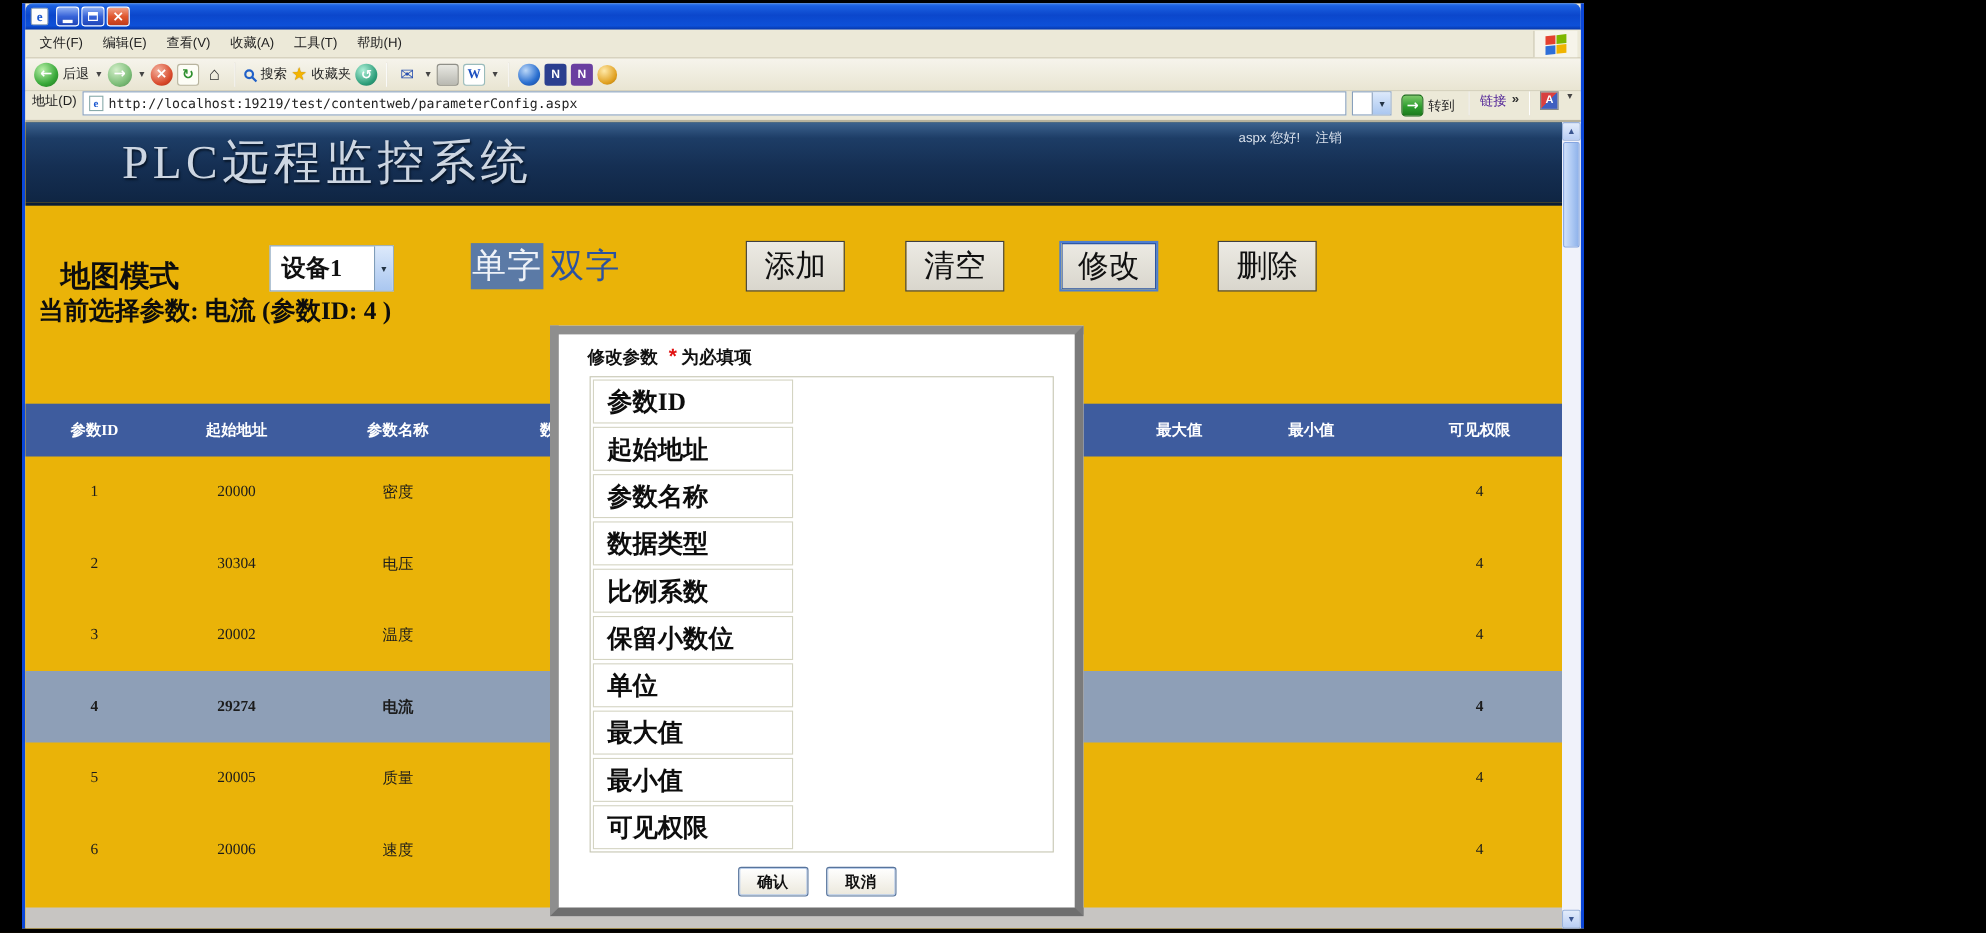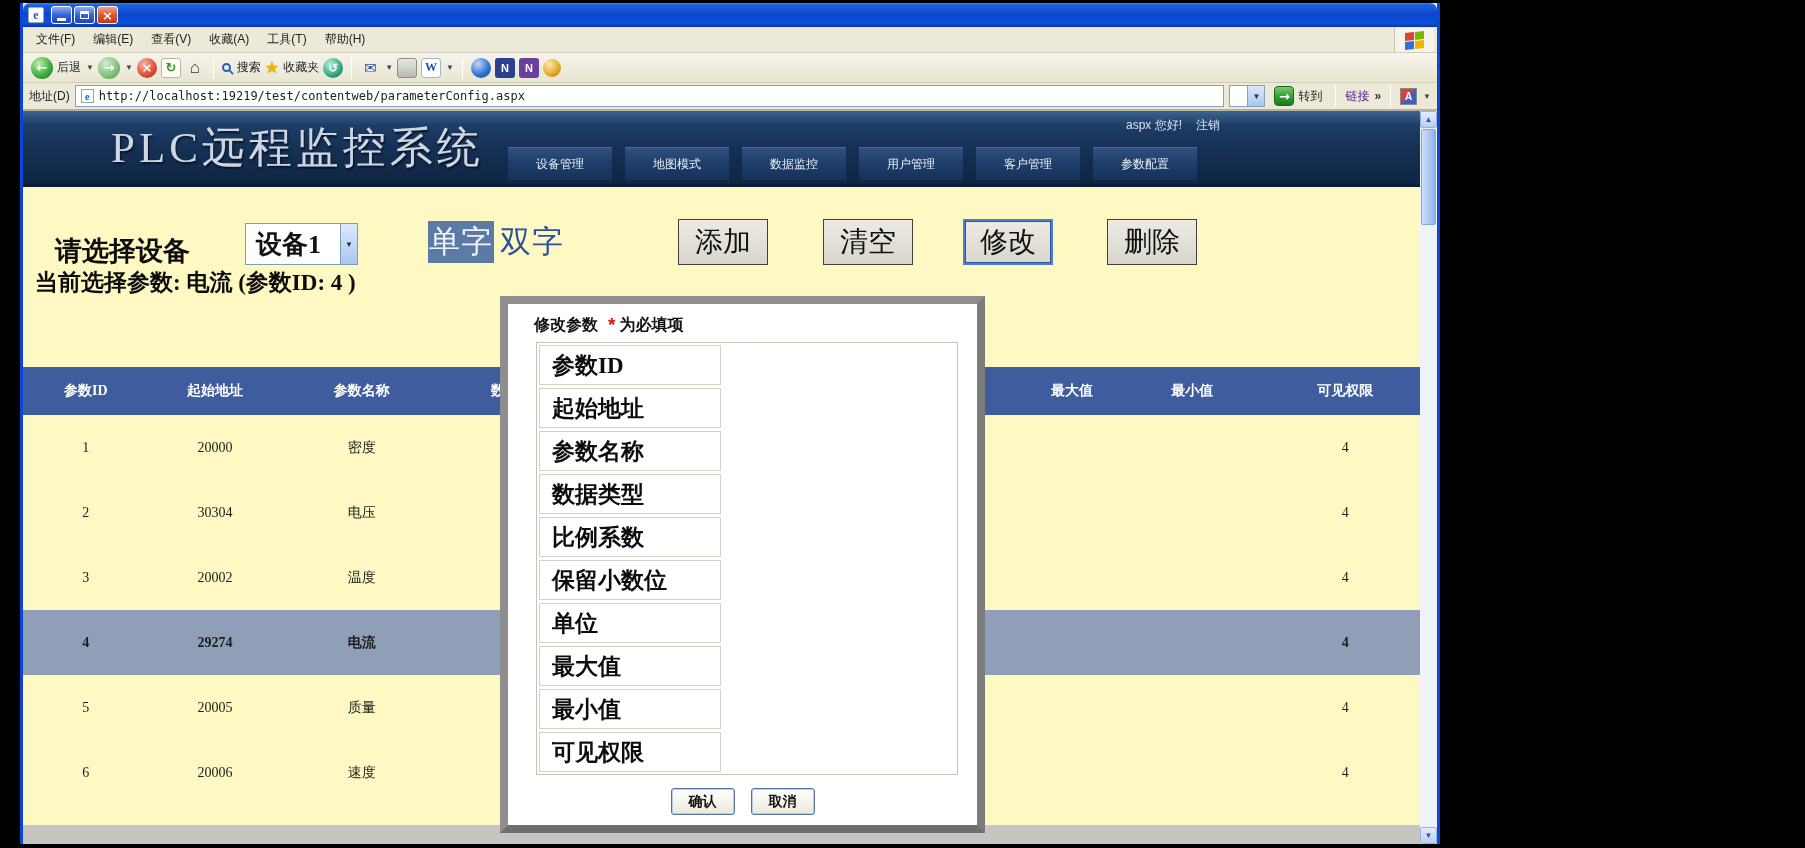--- a/index.html
+++ b/index.html
@@ -55,41 +55,41 @@
   .ic-mail{color:#2b52b0;font-size:15px;}
   .ic-print{background:linear-gradient(180deg,#e8e8e2,#b9b9b2);border:1px solid #8f8f88;}
   .ic-w{background:#fff;border:1px solid #9bb;color:#1b4fc0;font:bold 12px "Liberation Serif",serif;}
   .c-globe{background:radial-gradient(circle at 35% 30%,#bcd8f8,#2a6fd0 60%,#143f90);width:20px;height:20px;}
   .ic-n1{background:#2b3f8f;color:#fff;font:bold 11px "Liberation Sans",sans-serif;}
   .ic-n2{background:#6a3fa0;color:#fff;font:bold 11px "Liberation Sans",sans-serif;}
   .c-plug{background:radial-gradient(circle at 35% 30%,#ffe9a8,#e0a020 65%,#a87008);width:18px;height:18px;}
   .ddown{font-size:8px;color:#444;margin-left:1px;}
 
   
-  .addrbar{height:28px;display:flex;align-items:center;gap:5px;padding:0 6px;background:#ece9d8;
+  .addrbar{height:28px;display:flex;gap:5px;padding:0 6px;background:#ece9d8;
     border-bottom:2px solid #b6b19c;font-size:12px;color:#222;}
   .addr-input{flex:1;height:22px;background:#fff;border:1px solid #88a0bc;display:flex;align-items:center;
     padding:0 5px;gap:5px;overflow:hidden;}
   .mini-page{width:13px;height:14px;background:#fff;border:1px solid #8aa;color:#1b58d0;
     font:bold 10px "Liberation Serif",serif;display:flex;align-items:center;justify-content:center;flex:none;}
   .url{font-family:"DejaVu Sans Mono",monospace;font-size:12px;white-space:nowrap;}
   .addr-combo{width:36px;height:22px;background:#fff;border:1px solid #88a0bc;position:relative;}
   .combo-btn{position:absolute;right:0;top:0;bottom:0;width:17px;border-left:1px solid #88a0bc;
     background:linear-gradient(180deg,#dce9fb,#aac7f0);display:flex;align-items:center;justify-content:center;
     font-size:8px;color:#234;}
   .go-btn{display:flex;align-items:center;gap:4px;padding:1px 4px;}
   .go-ic{width:20px;height:20px;border-radius:4px;background:linear-gradient(180deg,#7cc86a,#2f9e2f 55%,#1c7a1c);
     border:1px solid #176917;color:#fff;font:bold 13px "DejaVu Sans",sans-serif;display:flex;align-items:center;justify-content:center;}
   .links-lbl{color:#4c1d95;}
   .chev2{font-weight:bold;color:#333;}
   .pdf-ic{width:17px;height:17px;background:linear-gradient(135deg,#d84040 50%,#4060c0 50%);border:1px solid #888;
     color:#fff;font:bold 10px "Liberation Sans",sans-serif;display:flex;align-items:center;justify-content:center;}
 
   
-  .content{position:absolute;top:108px;left:0;width:1397px;bottom:0;background:#fef9c3;overflow:hidden;
+  .content{position:absolute;top:108px;left:0;width:1397px;bottom:0;background:#eab308;overflow:hidden;
     font-family:"Liberation Serif","DejaVu Serif",serif;}
   
   .scrollbar{position:absolute;top:108px;right:0;width:17px;bottom:0;background:#f0f2fa;}
   .sb-btn{position:absolute;left:0;width:17px;height:17px;background:linear-gradient(180deg,#e3ecfb,#b9cef4);
     border:1px solid #9ab2da;border-radius:2px;color:#3a5590;font-size:8px;display:flex;align-items:center;justify-content:center;}
   .sb-up{top:0;} .sb-down{bottom:0;}
   .sb-thumb{position:absolute;left:1px;top:18px;width:15px;height:96px;border-radius:2px;
     background:linear-gradient(90deg,#cfe0fa,#a9c6f2 60%,#8fb2ea);border:1px solid #84a5e0;}
 
   
@@ -101,21 +101,21 @@
     font-family:"Liberation Sans",sans-serif;display:flex;gap:14px;}
   .nav{position:absolute;left:485px;top:36px;display:flex;gap:13px;}
   .nav-btn{width:104px;height:33px;display:flex;align-items:center;justify-content:center;
     background:linear-gradient(180deg,#2f5080 0%,#1f3e6b 45%,#16325a 100%);border-top:1px solid #49698f;
     color:#e9eef5;font:12px "Liberation Sans",sans-serif;cursor:pointer;}
 
   
   .lbl-select{position:absolute;left:32px;top:122px;font-size:27px;font-weight:bold;color:#0d0d0d;}
   .device-select{position:absolute;left:222px;top:112px;width:113px;height:42px;background:#fff;
     border:1px solid #7f9db9;display:flex;align-items:center;}
-  .device-select .val{flex:1;padding-left:10px;font-size:26px;font-weight:bold;color:#111;}
+  .device-select .val{flex:1;padding-left:10px;font-size:22px;font-weight:bold;color:#111;}
   .dd-btn{width:17px;height:100%;border-left:1px solid #7f9db9;background:linear-gradient(180deg,#dce9fb,#aac7f0);
     display:flex;align-items:center;justify-content:center;font-size:8px;color:#234;}
   .word-tab{position:absolute;top:110px;width:66px;height:42px;display:flex;align-items:center;justify-content:center;
     font-size:31px;letter-spacing:1px;}
   .wt-single{left:405px;background:#5b7aa6;color:#eef2f8;}
   .wt-double{left:476px;color:#2b52a0;}
   .act-btn{position:absolute;top:108px;width:90px;height:46px;display:flex;align-items:center;justify-content:center;
     font-size:28px;color:#111;background:linear-gradient(180deg,#eceae3,#d9d6cd);border:1px solid #404040;cursor:pointer;}
   .b-add{left:655px;} .b-clear{left:800px;} .b-mod{left:940px;border:2px solid #4d7ed1;box-shadow:0 0 0 1px #2c55a0 inset;} .b-del{left:1084px;}
   .current-param{position:absolute;left:12px;top:156px;font-size:23px;font-weight:bold;color:#0d0d0d;}
@@ -241,31 +241,23 @@
   </div>
 
   <div class="content">
 
     <div class="site-header">
       <div class="brand">PLC远程监控系统</div>
       <div class="account">
         <span>aspx 您好!</span>
         <span style="cursor:pointer;">注销</span>
       </div>
-      <div class="nav" id="nav-tabs">
-          <div class="nav-btn">设备管理</div>
-          <div class="nav-btn">地图模式</div>
-          <div class="nav-btn">数据监控</div>
-          <div class="nav-btn">用户管理</div>
-          <div class="nav-btn">客户管理</div>
-          <div class="nav-btn">参数配置</div>
-        </div>
-    </div>
-
-    <div class="lbl-select">请选择设备</div>
+    </div>
+
+    <div class="lbl-select">地图模式</div>
     <div class="device-select">
       <span class="val">设备1</span>
       <span class="dd-btn">▼</span>
     </div>
 
     <div class="word-tab wt-single">单字</div>
     <div class="word-tab wt-double">双字</div>
 
     <div class="act-btn b-add">添加</div>
     <div class="act-btn b-clear">清空</div>

